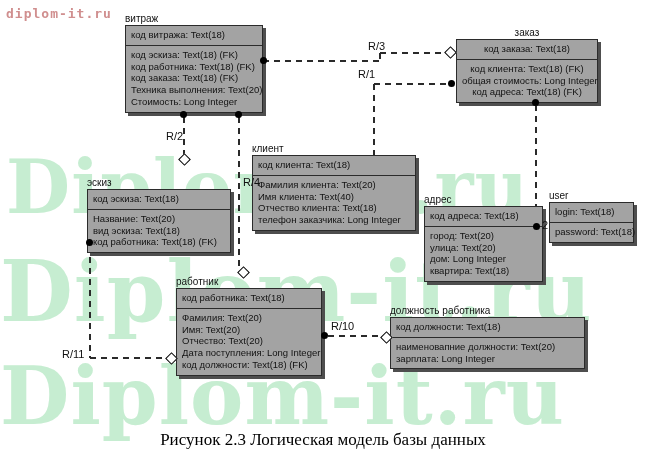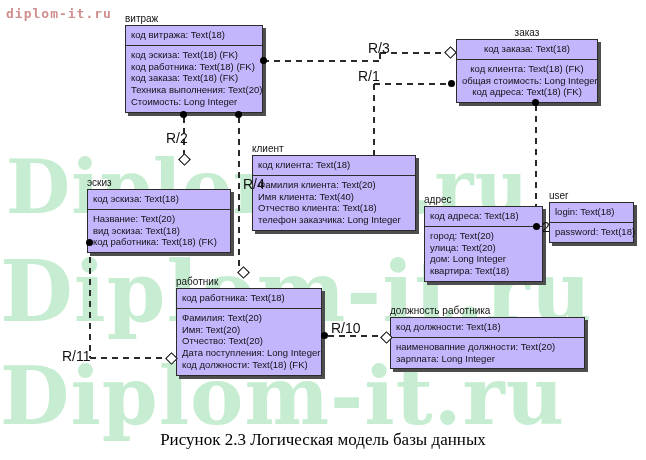--- a/index.html
+++ b/index.html
@@ -7,34 +7,34 @@
          font-family:"Liberation Sans",sans-serif;}
   
   .watermark{position:absolute;z-index:1;font-family:"DejaVu Serif",serif;font-weight:bold;
              color:#c6edd1;line-height:1;white-space:nowrap;letter-spacing:1px;}
   
   .logo{position:absolute;left:6px;top:6px;z-index:5;font-family:"DejaVu Sans Mono",monospace;
         font-weight:bold;font-size:13px;color:#d08f8f;letter-spacing:1px;}
   
   .entity{position:absolute;z-index:3;font-size:9.5px;color:#121212;}
   .etitle{font-size:10px;line-height:12px;color:#121212;white-space:nowrap;}
-  .ebox{background:#c4b5fd;border:1.4px solid #2b2b2b;box-shadow:3px 3px 0 #4e4e4e;}
+  .ebox{background:#a3a3a3;border:1.4px solid #2b2b2b;box-shadow:3px 3px 0 #4e4e4e;}
   .pk{padding:3px 5px 4px;border-bottom:1.4px solid #2b2b2b;}
   .pk div{line-height:12px;white-space:nowrap;}
   .attrs{padding:3px 5px 4px;}
   .attrs div{line-height:11.7px;white-space:nowrap;}
   
   .hline{position:absolute;z-index:2;height:1.5px;
          background:repeating-linear-gradient(90deg,#2a2a2a 0 6px,transparent 6px 11px);}
   .vline{position:absolute;z-index:2;width:1.5px;
          background:repeating-linear-gradient(180deg,#2a2a2a 0 6px,transparent 6px 11px);}
   .dot{position:absolute;z-index:4;width:7px;height:7px;background:#000;border-radius:50%;}
   .diamond{position:absolute;z-index:4;width:7px;height:7px;background:#fff;
            border:1.3px solid #000;transform:rotate(45deg);}
-  .rlabel{position:absolute;z-index:4;font-size:14px;color:#111;white-space:nowrap;}
+  .rlabel{position:absolute;z-index:4;font-size:11px;color:#111;white-space:nowrap;}
   
   .caption{position:absolute;left:0;top:430px;width:646px;z-index:5;text-align:center;
            font-family:"Liberation Serif",serif;font-size:17px;color:#000;}
 </style>
 </head>
 <body>
 
 <div id="stage">
 
   <div class="watermark" style="left:6px;top:150px;font-size:74px;">Diplom-it.ru</div>

